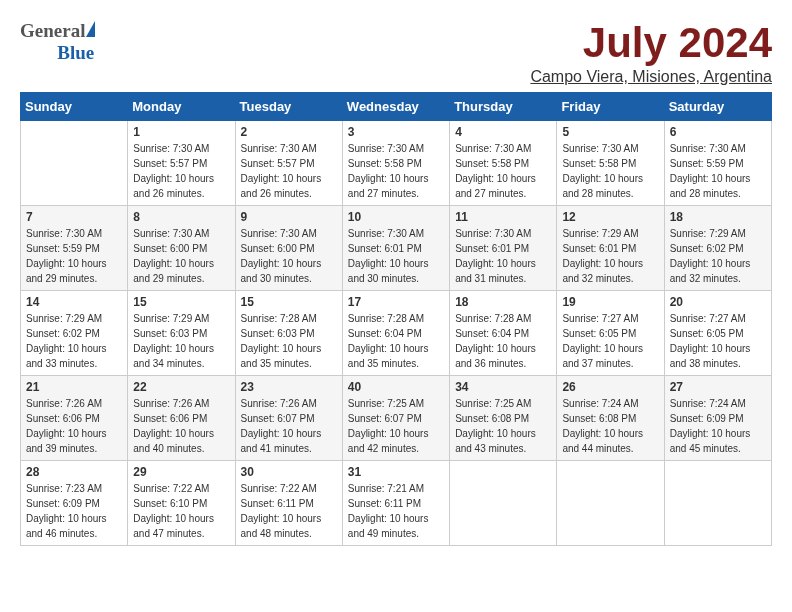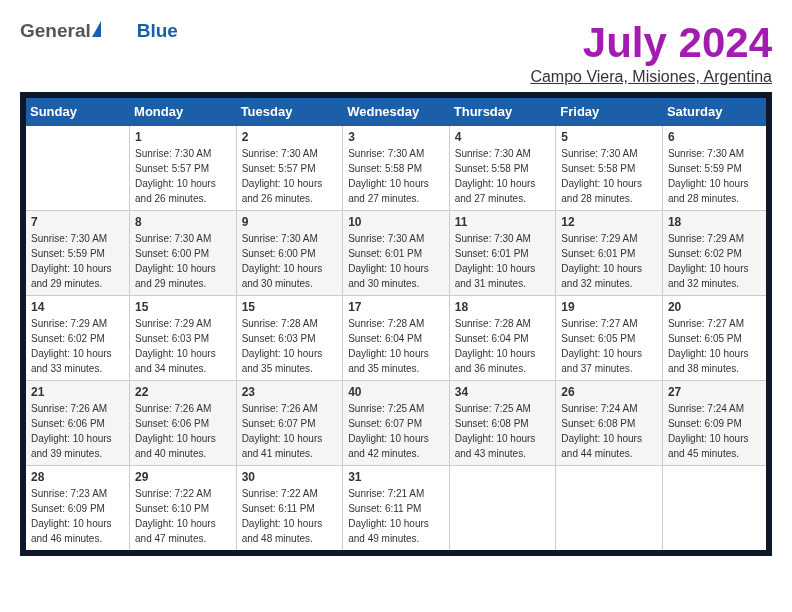--- a/index.html
+++ b/index.html
@@ -11,41 +11,43 @@
       padding: 20px;
     }
     .header {
       display: flex;
       justify-content: space-between;
       align-items: flex-start;
       margin-bottom: 6px;
     }
     .logo {
       display: flex;
-      align-items: flex-end;
+      flex-direction: column;
+      align-items: center;
+      font-family: Liberation Serif, serif;
     }
     .title-section {
       text-align: right;
     }
     .month-title {
       font-size: 42px;
       font-weight: bold;
-      color: #a21caf;
+      color: #7f1d1d;
       line-height: 1.1;
     }
     .location-title {
       font-size: 16px;
       color: #333;
       margin-top: 2px;
       text-decoration: underline;
     }
     .calendar {
       width: 100%;
       border-collapse: collapse;
-      border: 6px solid #0f172a;
+      border: 1px solid #0f172a;
     }
     .calendar th {
       background-color: #1a5fa8;
       color: #fff;
       font-size: 13px;
       font-weight: bold;
       padding: 6px 4px;
       text-align: left;
       border: 1px solid #1a5fa8;
     }

